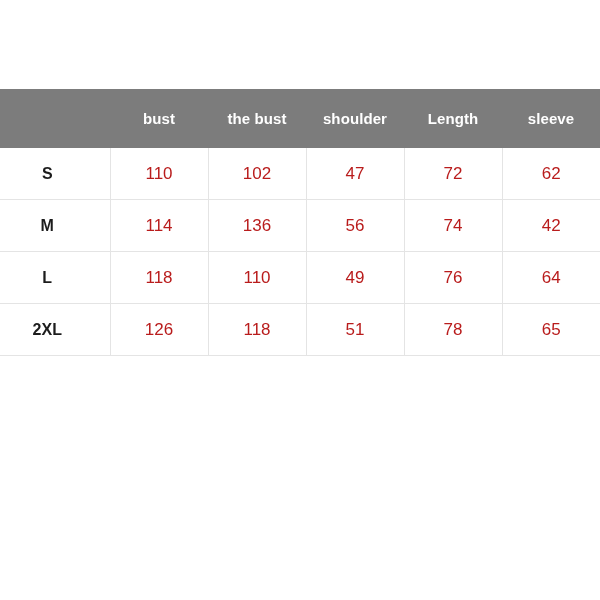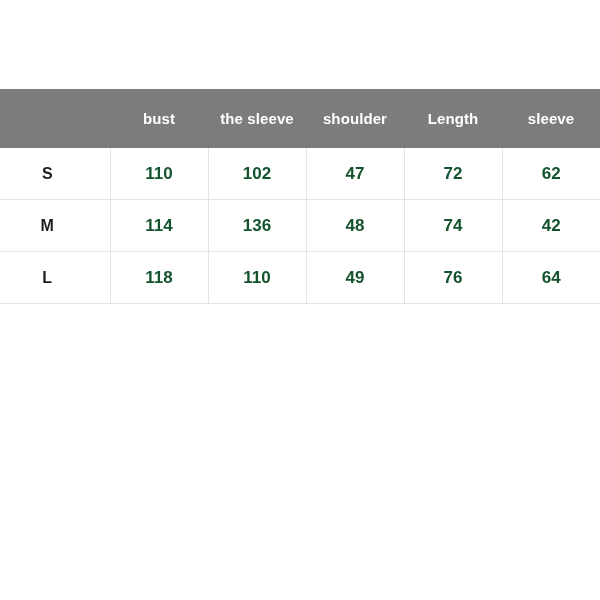--- a/index.html
+++ b/index.html
@@ -59,23 +59,23 @@
   .size-chart thead th.size-head {
     
     text-align: center;
   }
 
   
   .size-chart tbody td {
     height: 51px;
     padding: 0;
     margin: 0;
-    color: #14532d;
+    color: #b91c1c;
     font-size: 17px;
-    font-weight: bold;
+    font-weight: normal;
     text-align: center;
     vertical-align: middle;
     background: #ffffff;
     border-bottom: 1px solid #e4e4e4;
     border-right: 1px solid #e4e4e4;
     white-space: nowrap;
   }
 
   
   .size-chart tbody td:last-child {
@@ -110,48 +110,56 @@
       <col class="col-measure">
       <col class="col-measure">
       <col class="col-measure">
       <col class="col-measure">
     </colgroup>
 
     <thead>
       <tr>
         <th class="size-head"></th>
         <th>bust</th>
-        <th>the sleeve</th>
+        <th>the bust</th>
         <th>shoulder</th>
         <th>Length</th>
         <th>sleeve</th>
       </tr>
     </thead>
 
     <tbody>
       <tr>
         <td class="size-cell">S</td>
         <td>110</td>
         <td>102</td>
         <td>47</td>
         <td>72</td>
         <td>62</td>
       </tr>
       <tr>
         <td class="size-cell">M</td>
         <td>114</td>
         <td>136</td>
-        <td>48</td>
+        <td>56</td>
         <td>74</td>
         <td>42</td>
       </tr>
       <tr>
         <td class="size-cell">L</td>
         <td>118</td>
         <td>110</td>
         <td>49</td>
         <td>76</td>
         <td>64</td>
       </tr>
+      <tr>
+        <td class="size-cell">2XL</td>
+        <td>126</td>
+        <td>118</td>
+        <td>51</td>
+        <td>78</td>
+        <td>65</td>
+      </tr>
     </tbody>
   </table>
 
 </div>
 
 </body></html>

